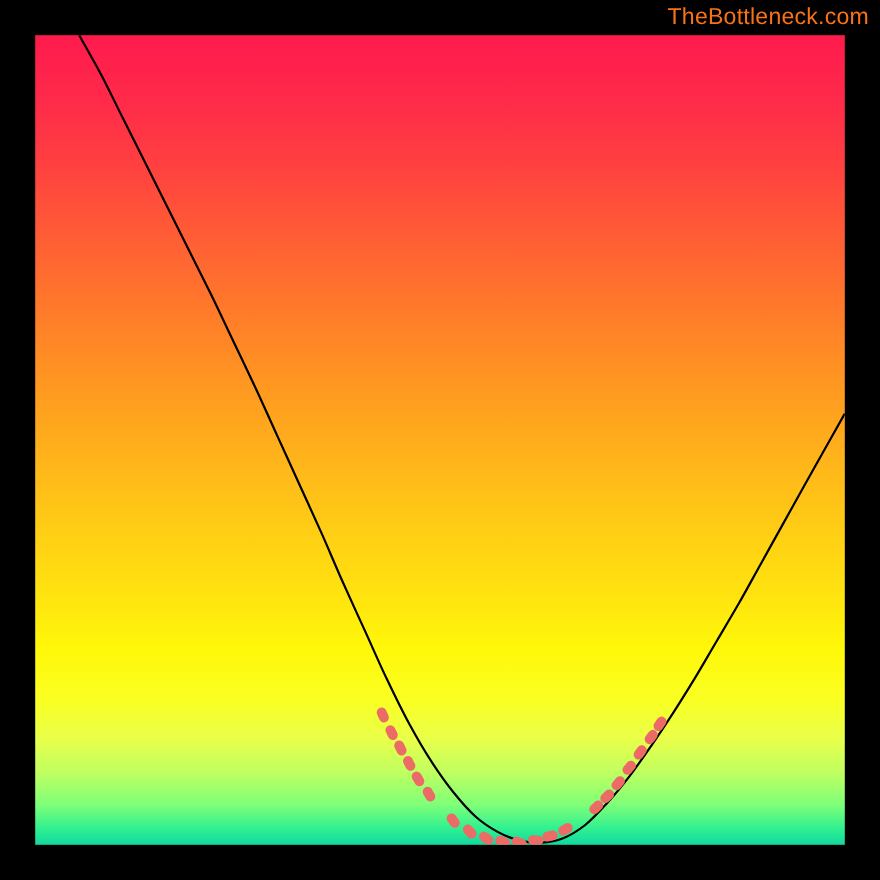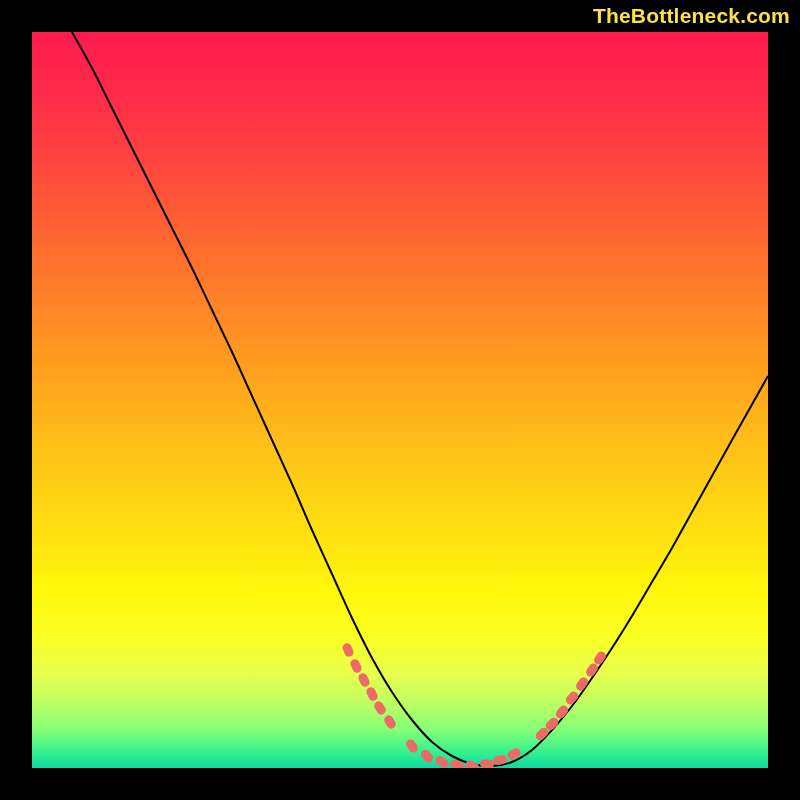--- a/index.html
+++ b/index.html
@@ -46,24 +46,24 @@
     position: absolute;
     left: 32px;
     top: 32px;
     width: 736px;
     height: 736px;
   }
   .watermark {
     position: absolute;
     top: 4px;
     right: 10px;
-    color: #fde047;
+    color: #f97316;
     font-family: Arial, Helvetica, sans-serif;
     font-size: 21px;
-    font-weight: 700;
+    font-weight: 400;
     letter-spacing: 0.2px;
   }
 </style>
 </head>
 <body>
 
 <div class="frame">
   <div class="plot-area"></div>
 
   <svg class="svg-layer" viewBox="0 0 736 736" preserveAspectRatio="none">

